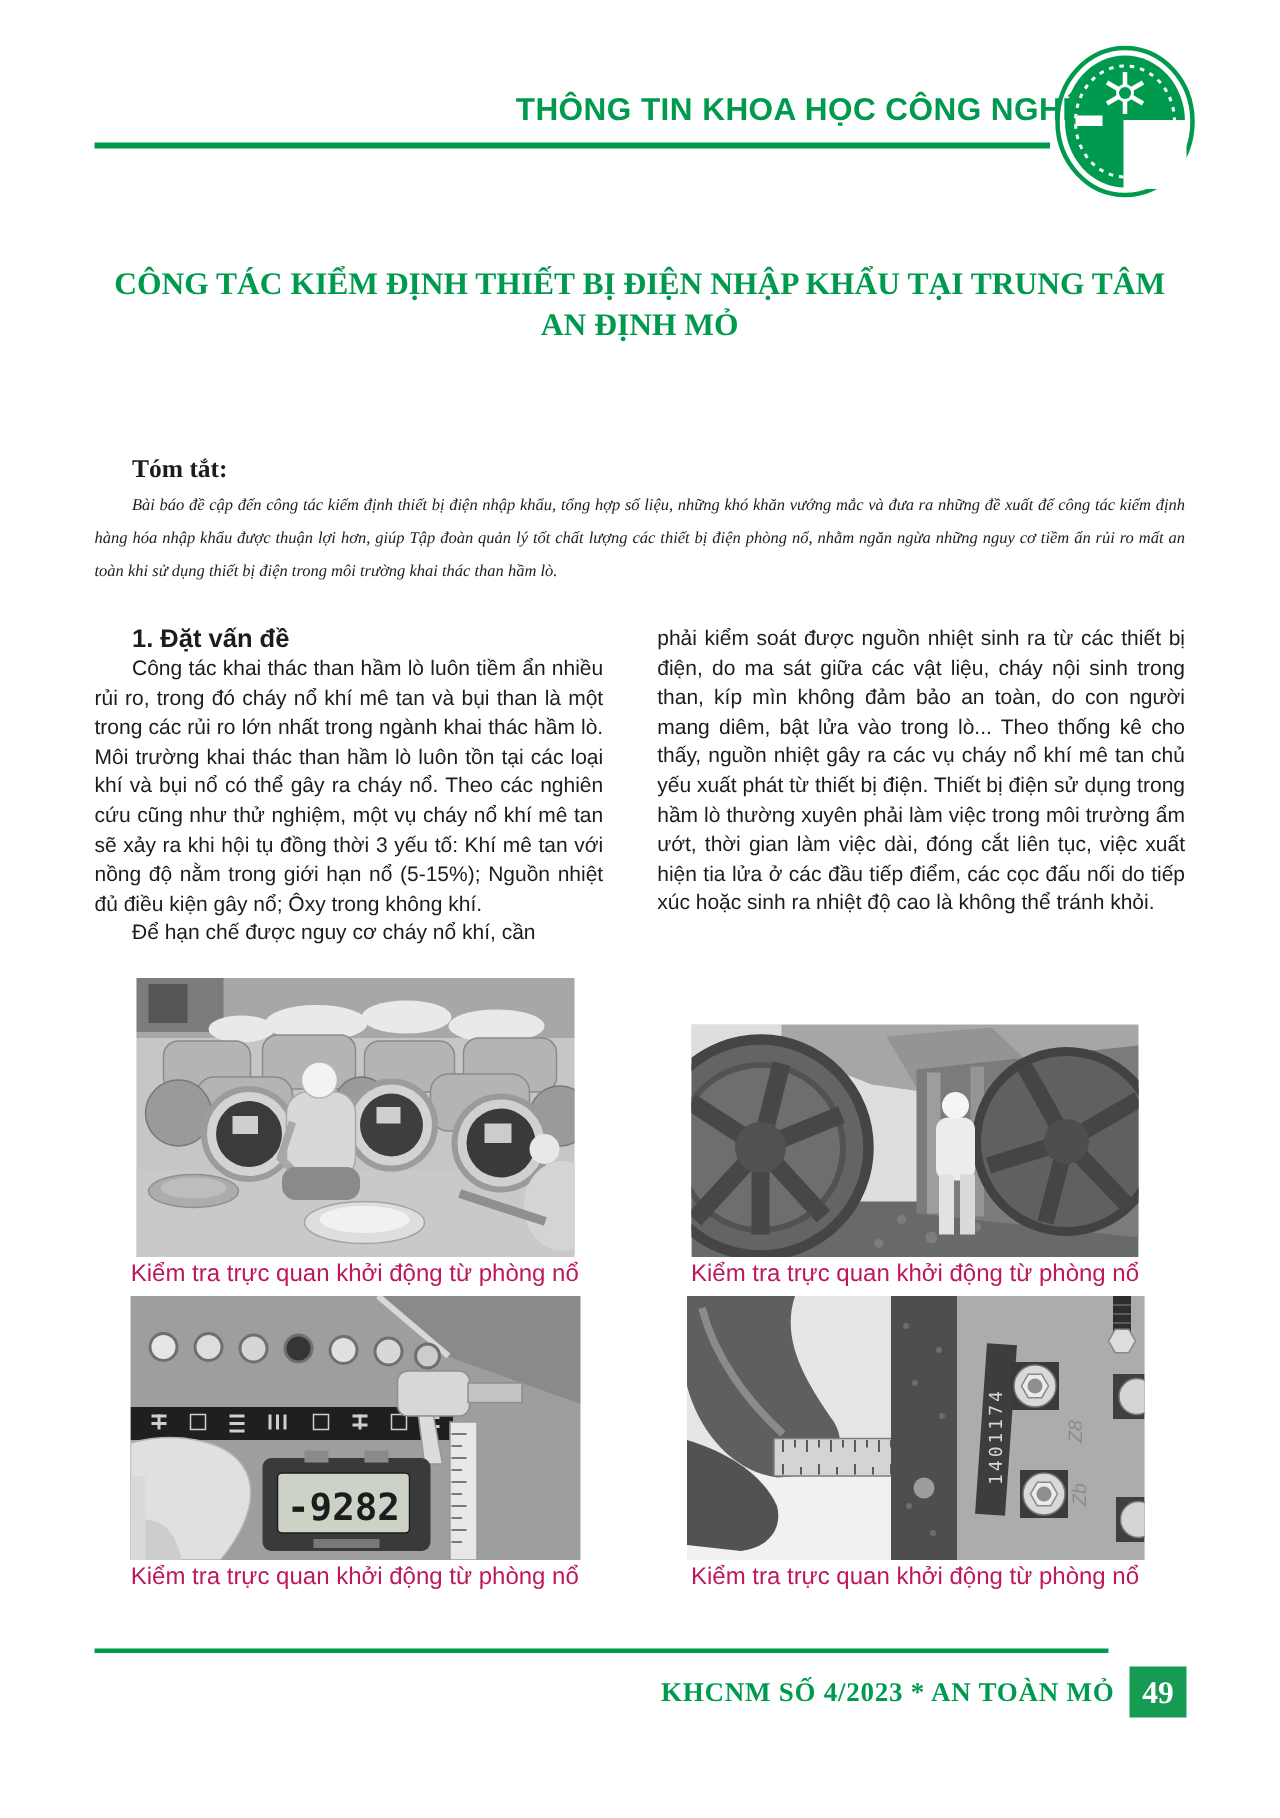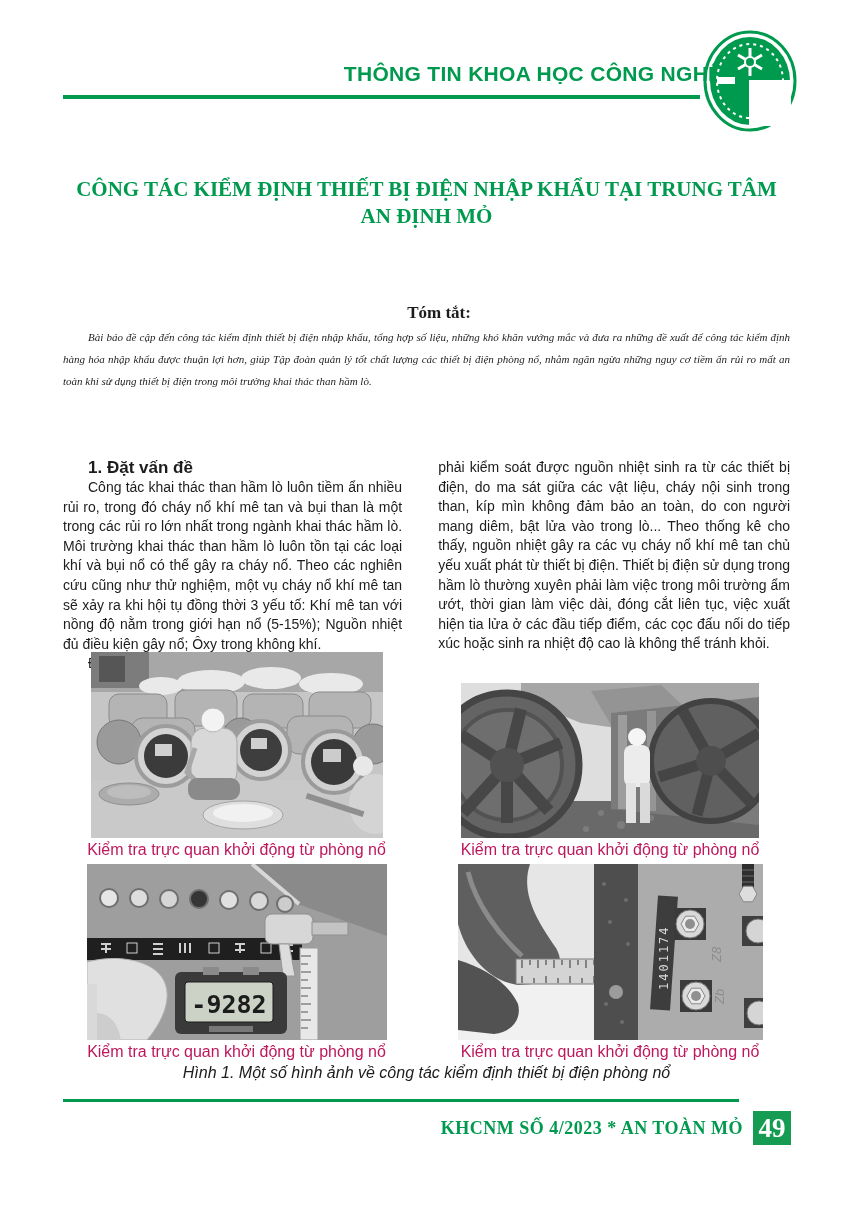--- a/index.html
+++ b/index.html
@@ -18,26 +18,26 @@
         font-family:"Liberation Serif",serif;font-weight:bold;font-size:21px;line-height:27px;
         color:#009a4f;margin-top:44px;}
   .author-block{position:absolute;left:364px;top:203px;font-family:"Liberation Serif",serif;
         font-size:17px;line-height:22px;}
   .author-name{font-weight:bold;color:#0e7d4e;}
   .author-aff{font-style:italic;color:#2ba571;margin-top:1px;}
   .editor{font-weight:bold;font-style:italic;color:#15935c;margin-top:21px;}
 
   
   .abstract{position:absolute;left:0;top:303px;width:727px;font-family:"Liberation Serif",serif;}
-  .abstract-label{font-weight:bold;font-size:17px;text-indent:25px;text-align:center;}
+  .abstract-label{font-weight:bold;font-size:17px;text-indent:25px;}
   .abstract-text{font-style:italic;font-size:11px;line-height:22px;text-align:justify;
         text-indent:25px;margin-top:3px;}
 
   
-  .columns{position:absolute;left:0;top:416px;width:727px;display:flex;gap:36px;margin-top:42px;}
+  .columns{position:absolute;left:0;top:416px;width:727px;display:flex;gap:36px;}
   .col-left{width:347px;}
   .col-right{width:360px;}
   .sec-heading{font-weight:bold;font-size:17px;padding-left:25px;line-height:20px;}
   .body-p{font-size:14px;line-height:19.6px;text-align:justify;margin:0;}
   .indent{text-indent:25px;}
 
   
   .figure{position:absolute;left:0;top:650px;width:727px;}
   .photo-row{display:flex;gap:20px;}
   .cell-l{width:347px;display:flex;flex-direction:column;align-items:center;}
@@ -49,21 +49,21 @@
   .figure-title{text-align:center;font-style:italic;font-size:16px;margin-top:3px;}
 
   
   .footer{position:absolute;left:0;top:1099px;width:728px;}
   .footer-rule{width:676px;height:3px;background:#009a4f;}
   .footer-row{display:flex;justify-content:flex-end;align-items:center;margin-top:9px;}
   .footer-text{font-family:"Liberation Serif",serif;font-weight:bold;font-size:18px;
         letter-spacing:.5px;color:#009a4f;margin-right:10px;white-space:nowrap;margin-left:12px;}
   .page-badge{width:38px;height:34px;background:#169b52;color:#ffffff;display:flex;
         align-items:center;justify-content:center;font-family:"Liberation Serif",serif;
-        font-weight:bold;font-size:27px;}
+        font-weight:bold;font-size:21px;}
 </style>
 </head>
 <body>
 
 <div class="page">
   <div class="content">
 
     <div class="journal-title">THÔNG TIN KHOA HỌC CÔNG NGHỆ MỎ</div>
     <div class="header-rule"></div>
     <svg class="logo" viewBox="0 0 94 102">
@@ -369,21 +369,20 @@
                 <polygon points="299,30 294.5,37.8 285.5,37.8 281,30 285.5,22.2 294.5,22.2" fill="#dddddd" stroke="#888888"></polygon>
               </g>
               <text x="0" y="0" transform="translate(263 98) rotate(-90)" font-family="Liberation Sans, sans-serif" font-size="13" font-style="italic" fill="#8d8d8d">Z8</text>
               <text x="0" y="0" transform="translate(266 140) rotate(-90)" font-family="Liberation Sans, sans-serif" font-size="13" font-style="italic" fill="#8d8d8d">Zb</text>
             </svg>
           </div>
           <div class="caption">Kiểm tra trực quan khởi động từ phòng nổ</div>
         </div>
       </div>
 
-      <div class="figure-title">Hình 1. Một số hình ảnh về công tác kiểm định thiết bị điện phòng nổ</div>
     </div>
 
     <div class="footer">
       <div class="footer-rule"></div>
       <div class="footer-row">
         <div class="footer-text">KHCNM SỐ 4/2023 * AN TOÀN MỎ</div>
         <div class="page-badge">49</div>
       </div>
     </div>
 

